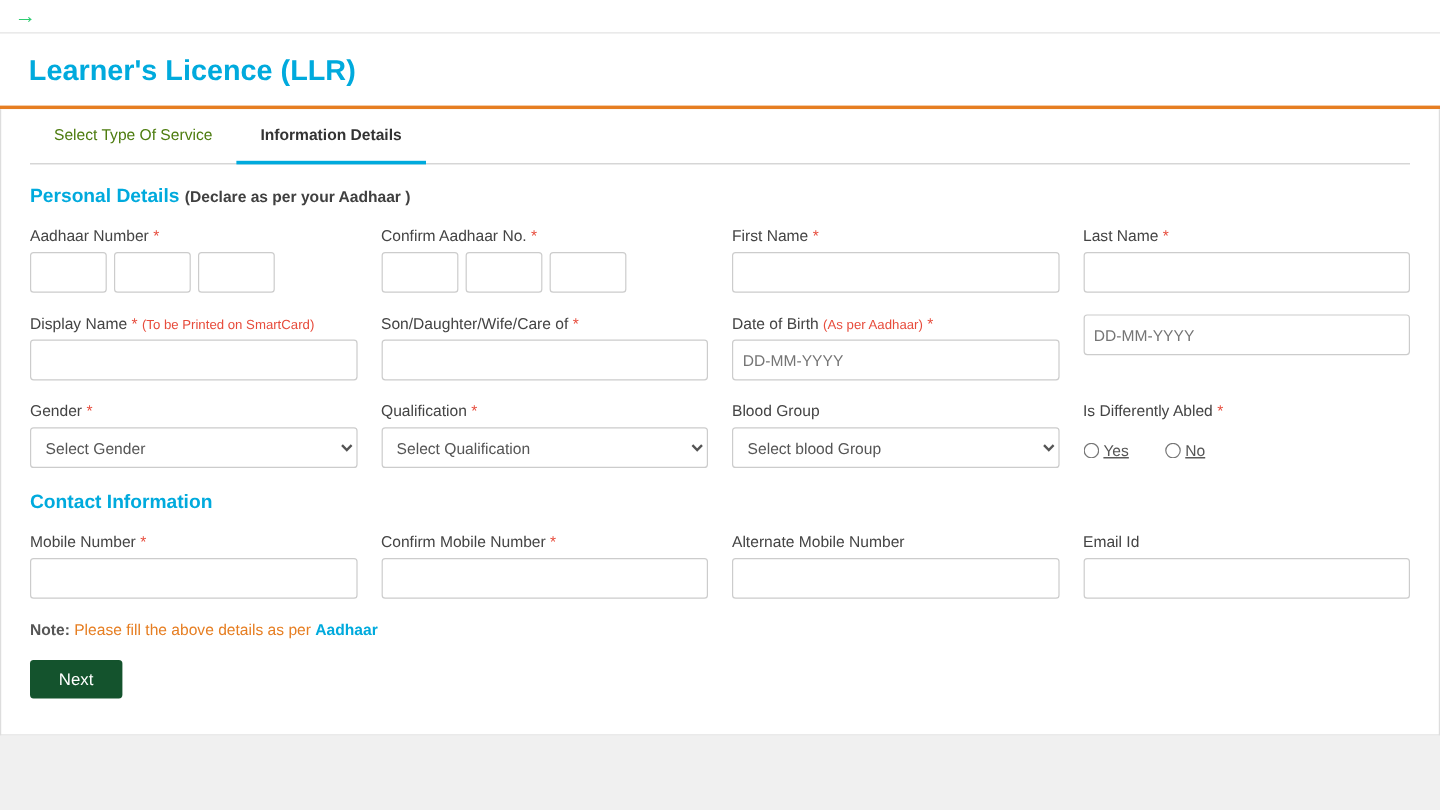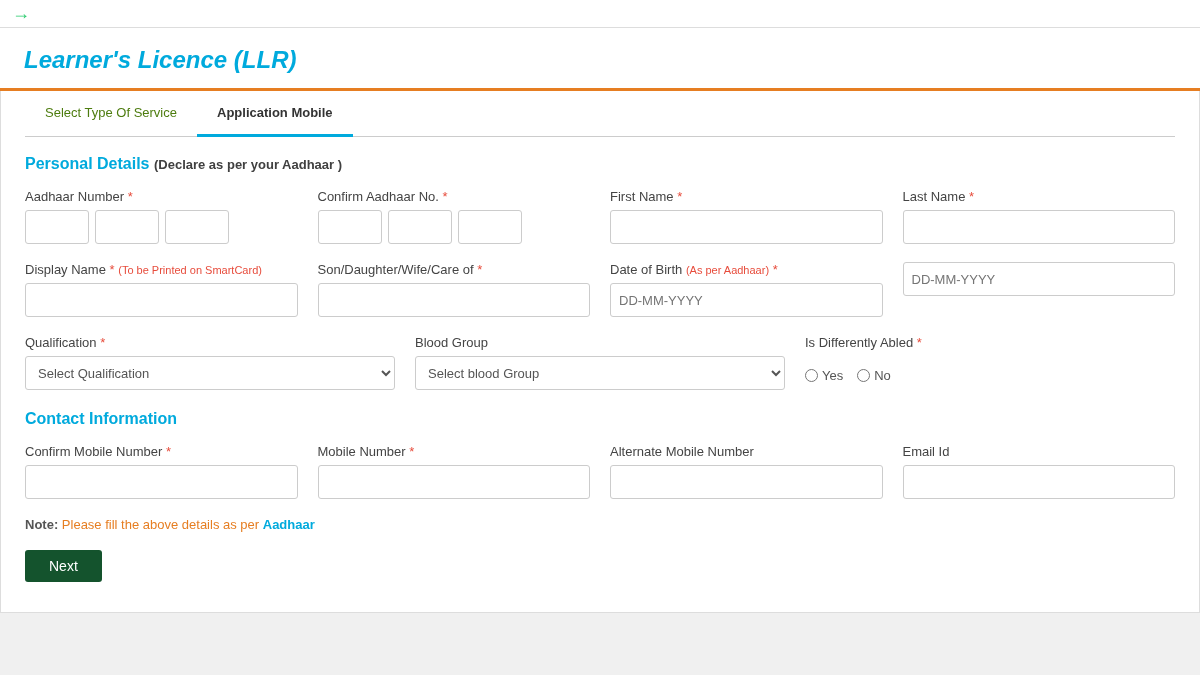--- a/index.html
+++ b/index.html
@@ -24,21 +24,20 @@
     }
     .page-header {
       background: white;
       padding: 18px 24px 14px 24px;
       border-bottom: 3px solid #e67e22;
     }
     .page-title {
       color: #00aadd;
       font-size: 24px;
       font-weight: bold;
-      font-style: italic;
     }
     .main-content {
       background: white;
       margin: 0;
       padding: 0 24px 30px 24px;
       border: 1px solid #ddd;
       border-top: none;
     }
     .tabs {
       display: flex;
@@ -120,23 +119,24 @@
       padding: 0 8px;
       font-size: 13px;
       color: #555;
       background: white;
       cursor: pointer;
       appearance: auto;
     }
     .radio-group {
       display: flex;
       align-items: center;
-      gap: 14px;
+      gap: 30px;
       margin-top: 8px;
       height: 34px;
+      text-decoration: underline;
     }
     .radio-label {
       display: flex;
       align-items: center;
       gap: 4px;
       color: #555;
       cursor: pointer;
     }
     .section-divider {
       margin: 10px 0 16px 0;
@@ -173,21 +173,21 @@
 <div class="page-header">
   <h1 class="page-title">Learner's Licence (LLR)</h1>
 </div>
 
 <div class="main-content">
   <div class="tabs">
     <div class="tab">
       <span>Select Type Of Service</span>
     </div>
     <div class="tab active">
-      <span>Application Mobile</span>
+      <span>Information Details</span>
     </div>
   </div>
 
   
   <div class="section-title">
     <span>Personal Details</span>
     <span class="section-subtitle">(Declare as per your Aadhaar )</span>
   </div>
 
   
@@ -255,20 +255,32 @@
       </label>
       <input type="text" class="form-input" placeholder="DD-MM-YYYY" style="">
     </div>
     <div class="form-group">
       <input type="text" class="form-input" placeholder="DD-MM-YYYY" style="">
     </div>
   </div>
 
   
   <div class="form-row">
+    <div class="form-group">
+      <label class="form-label">
+        <span>Gender</span>
+        <span class="required"> *</span>
+      </label>
+      <select class="form-select">
+        <option>Select Gender</option>
+        <option>Male</option>
+        <option>Female</option>
+        <option>Transgender</option>
+      </select>
+    </div>
     <div class="form-group">
       <label class="form-label">
         <span>Qualification</span>
         <span class="required"> *</span>
       </label>
       <select class="form-select">
         <option>Select Qualification</option>
         <option>8th Pass</option>
         <option>10th Pass</option>
         <option>12th Pass</option>
@@ -312,28 +324,28 @@
 
   
   <div class="section-title section-divider">
     <span>Contact Information</span>
   </div>
 
   
   <div class="form-row">
     <div class="form-group">
       <label class="form-label">
+        <span>Mobile Number</span>
+        <span class="required"> *</span>
+      </label>
+      <input type="text" class="form-input" style="">
+    </div>
+    <div class="form-group">
+      <label class="form-label">
         <span>Confirm Mobile Number</span>
-        <span class="required"> *</span>
-      </label>
-      <input type="text" class="form-input" style="">
-    </div>
-    <div class="form-group">
-      <label class="form-label">
-        <span>Mobile Number</span>
         <span class="required"> *</span>
       </label>
       <input type="text" class="form-input" style="">
     </div>
     <div class="form-group">
       <label class="form-label">
         <span>Alternate Mobile Number</span>
       </label>
       <input type="text" class="form-input" style="">
     </div>

